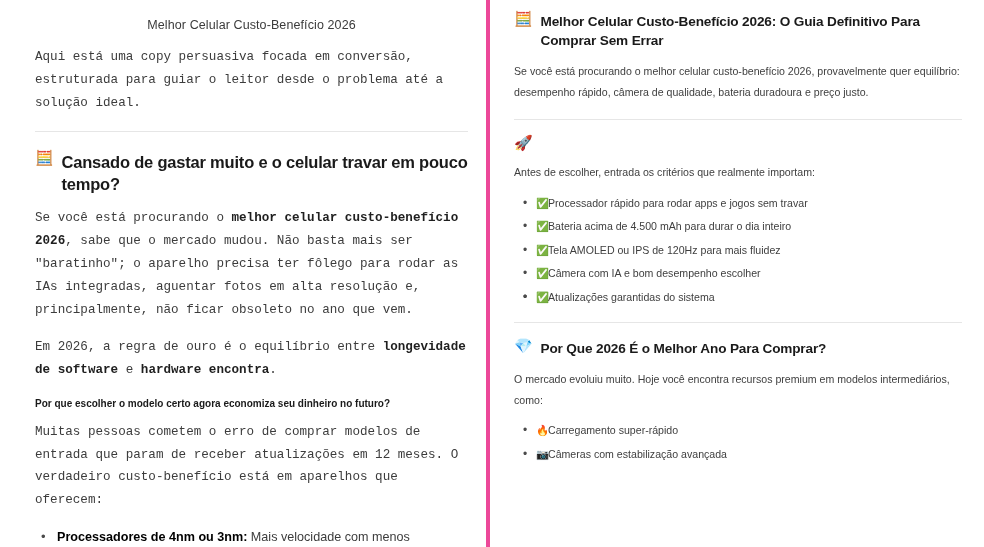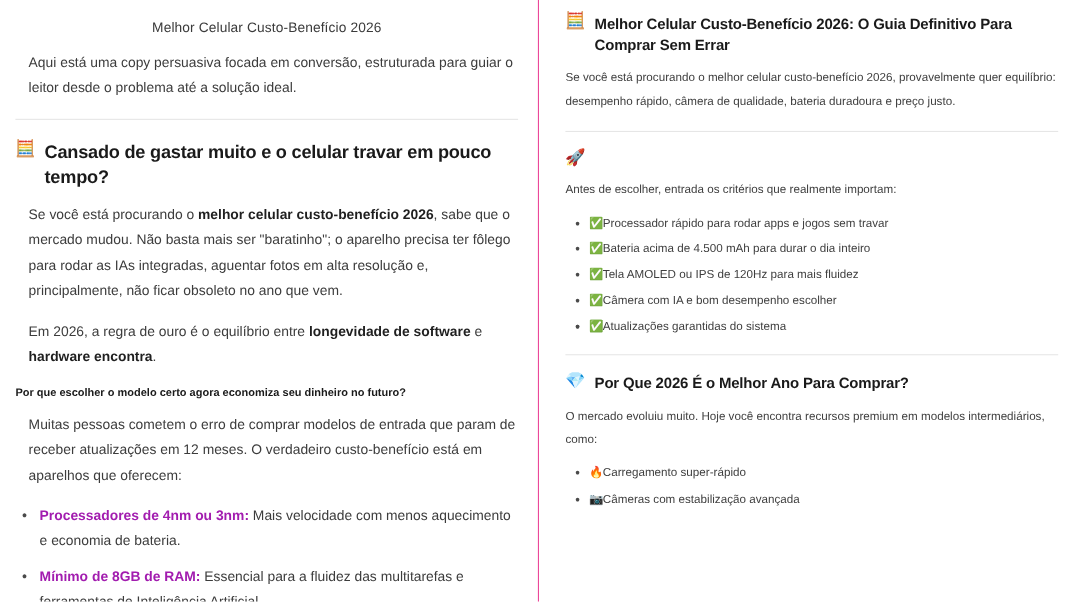--- a/index.html
+++ b/index.html
@@ -21,42 +21,44 @@
     background: #ffffff;
   }
 
   
   .pane-left {
     width: 490px;
     height: 547px;
     position: relative;
     overflow: hidden;
     background: #ffffff;
-    border-right: 1px solid #ec4899;
+    border-right: 4px solid #ec4899;
+    padding-left: 21px;
   }
   .left-inner {
     padding: 0 18px 0 14px;
     position: relative;
     top: -8px;
   }
 
   .doc-title {
     text-align: center;
     font-size: 12.5px;
     color: #3b3b3b;
     font-weight: 400;
     letter-spacing: .1px;
     margin: 26px 0 14px 0;
   }
 
   .l-para {
     font-size: 12.6px;
     line-height: 1.82;
     color: #3c3c3c;
-    margin: 0 0 14px 12px;
+    margin: 0 0 14px 0;
+    font-family: Liberation Mono, monospace;
   }
   .l-para b { color: #1f1f1f; font-weight: 700; }
 
   .l-hr {
     border: 0;
     border-top: 1px solid #e6e6e6;
     margin: 16px 0 19px 0;
   }
 
   .l-h2 {
@@ -92,21 +94,21 @@
     margin-bottom: 10px;
   }
   ul.l-list > li::before {
     content: "•";
     position: absolute;
     left: 6px;
     top: -1px;
     color: #4a4a4a;
     font-size: 13px;
   }
-  ul.l-list > li b { color: #a21caf; font-weight: 700; }
+  ul.l-list > li b { color: #000000; font-weight: 700; }
 
   .emoji {
     font-family: "DejaVu Sans", sans-serif;
     font-size: 15px;
     line-height: 1;
   }
 
   
   .pane-right {
     width: 494px;

